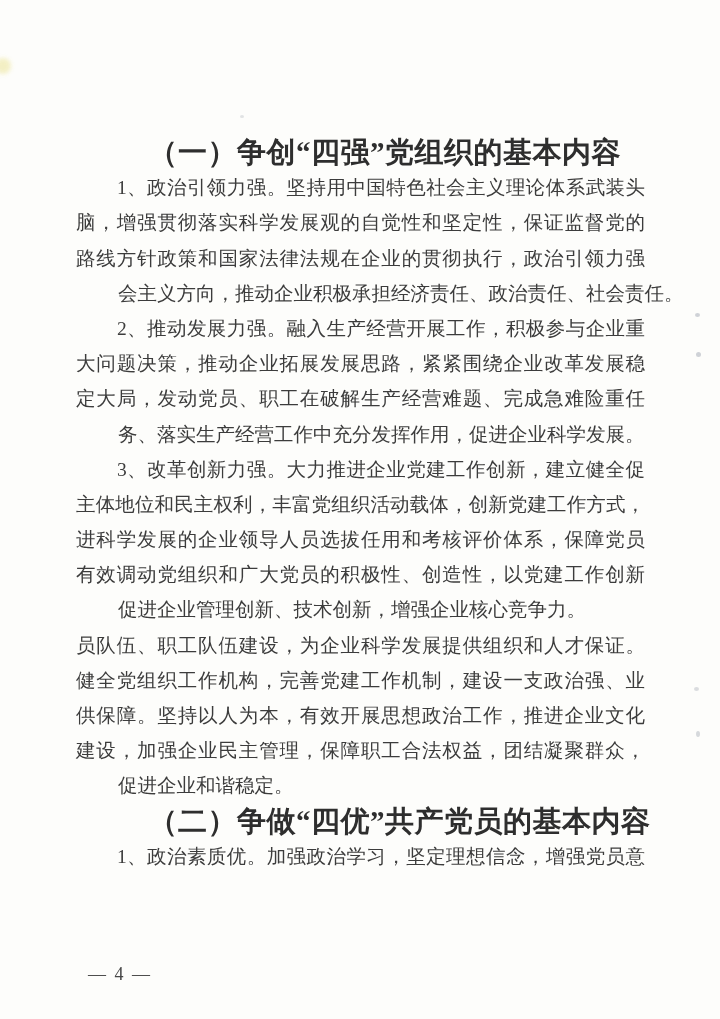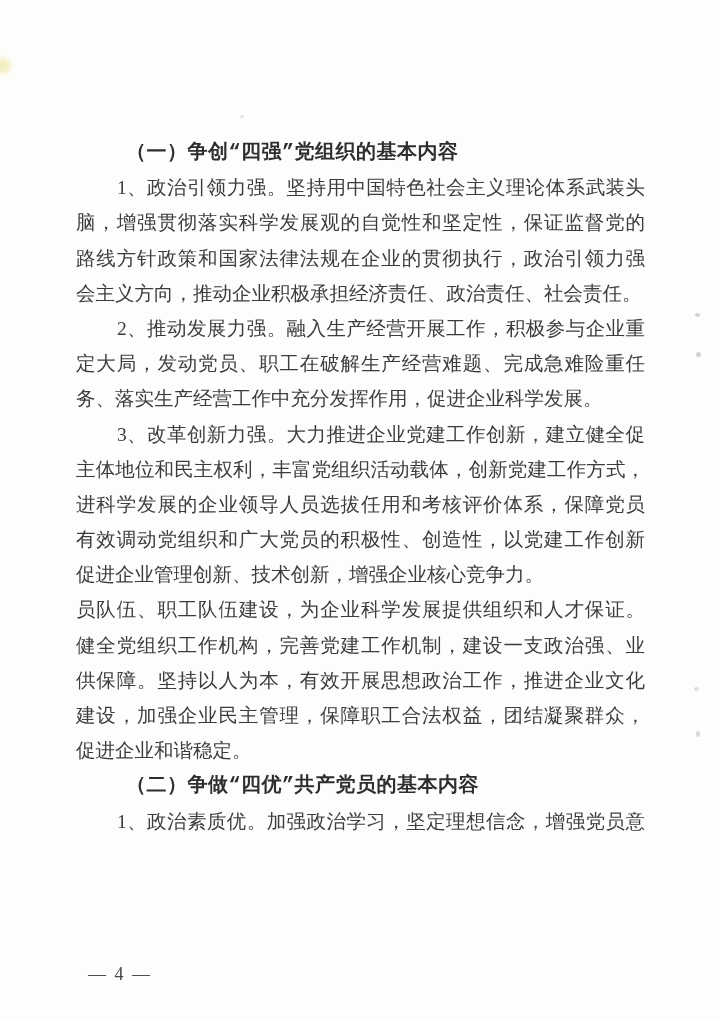--- a/index.html
+++ b/index.html
@@ -32,25 +32,25 @@
     line-height: 35.2px;
   }
   .line {
     text-align: justify;
     text-align-last: justify;
     white-space: nowrap;
     height: 35.2px;
     overflow: visible;
   }
   .line.first { text-indent: 2.1em; }
-  .line.last { text-align-last: left; text-align: left; }
+  .line.last { text-align-last: left; text-align: left; margin-left: 42px; }
   .heading {
-    font-family: Liberation Mono, monospace;
+    font-family: Liberation Serif, serif;
     font-weight: 700;
-    font-size: 20px;
+    font-size: 29px;
     color: var(--heading-ink, #2e2e2e);
     text-indent: 2.5em;
     letter-spacing: 0.5px;
     height: 35.2px;
     white-space: nowrap;
   }
   .page-footer {
     position: absolute;
     left: 88px;
     top: 964px;
@@ -97,20 +97,21 @@
   <main class="text-block">
 
     <div class="heading">（一）争创“四强”党组织的基本内容</div>
 
     <div class="line first">1、政治引领力强。坚持用中国特色社会主义理论体系武装头</div>
     <div class="line">脑，增强贯彻落实科学发展观的自觉性和坚定性，保证监督党的</div>
     <div class="line">路线方针政策和国家法律法规在企业的贯彻执行，政治引领力强</div>
     <div class="line last">会主义方向，推动企业积极承担经济责任、政治责任、社会责任。</div>
 
     <div class="line first">2、推动发展力强。融入生产经营开展工作，积极参与企业重</div>
+    <div class="line">大问题决策，推动企业拓展发展思路，紧紧围绕企业改革发展稳</div>
     <div class="line">定大局，发动党员、职工在破解生产经营难题、完成急难险重任</div>
     <div class="line last">务、落实生产经营工作中充分发挥作用，促进企业科学发展。</div>
 
     <div class="line first">3、改革创新力强。大力推进企业党建工作创新，建立健全促</div>
     <div class="line">主体地位和民主权利，丰富党组织活动载体，创新党建工作方式，</div>
     <div class="line">进科学发展的企业领导人员选拔任用和考核评价体系，保障党员</div>
     <div class="line">有效调动党组织和广大党员的积极性、创造性，以党建工作创新</div>
     <div class="line last">促进企业管理创新、技术创新，增强企业核心竞争力。</div>
 
     <div class="line">员队伍、职工队伍建设，为企业科学发展提供组织和人才保证。</div>

